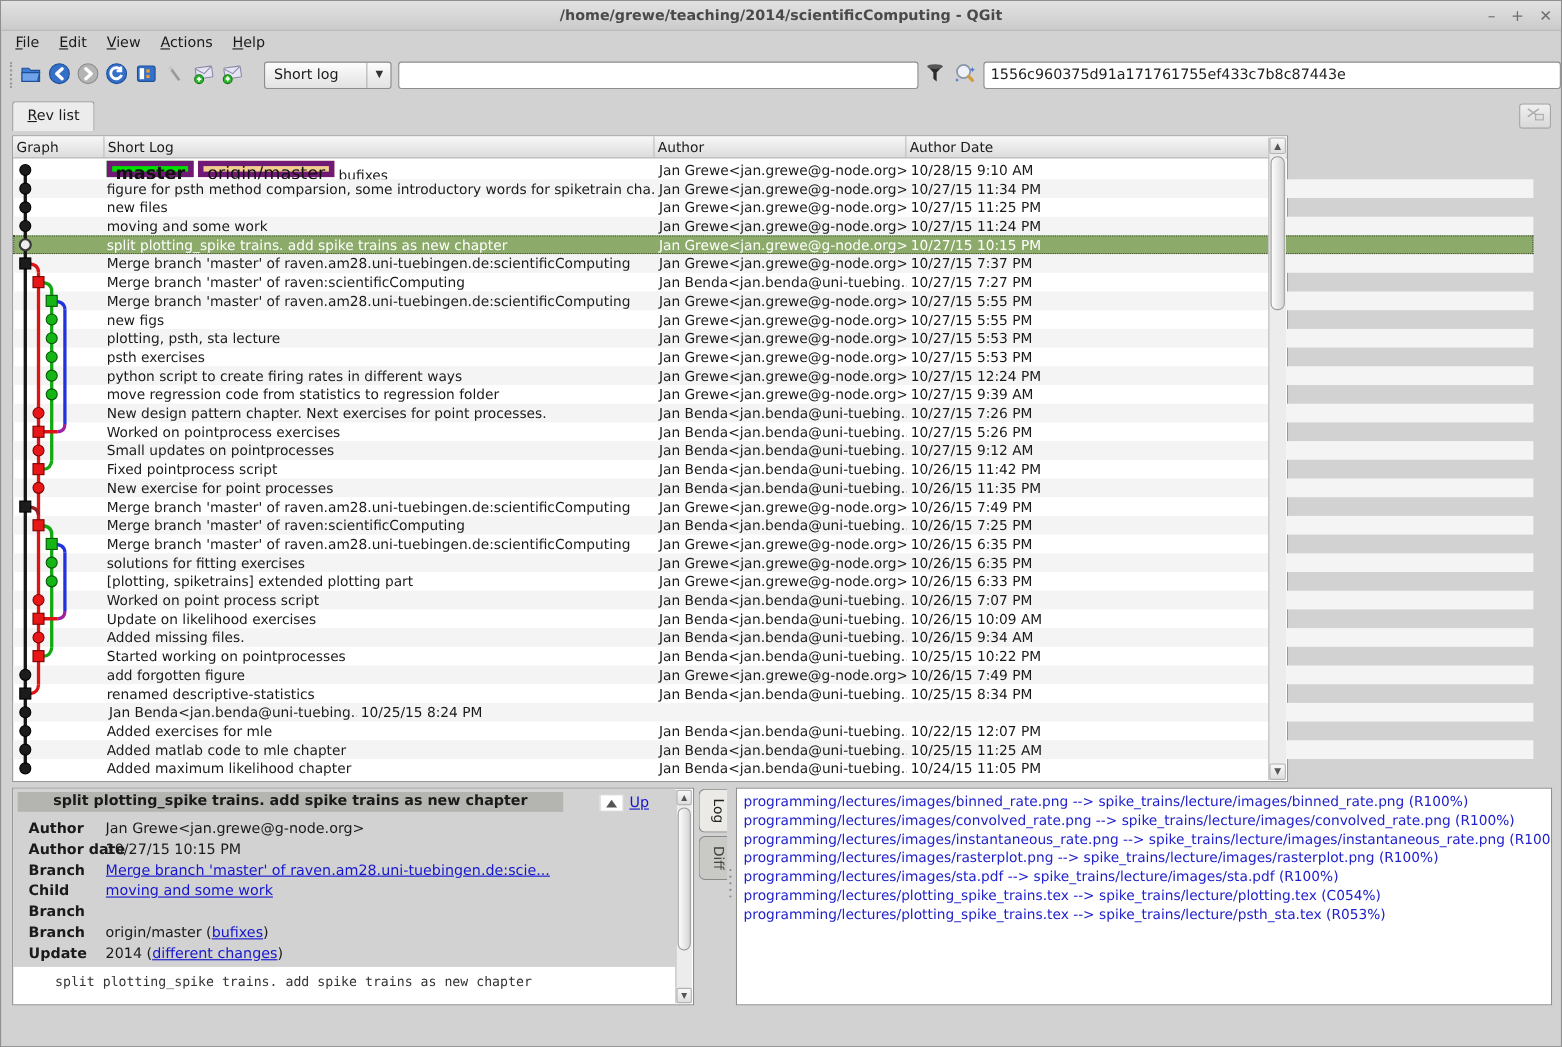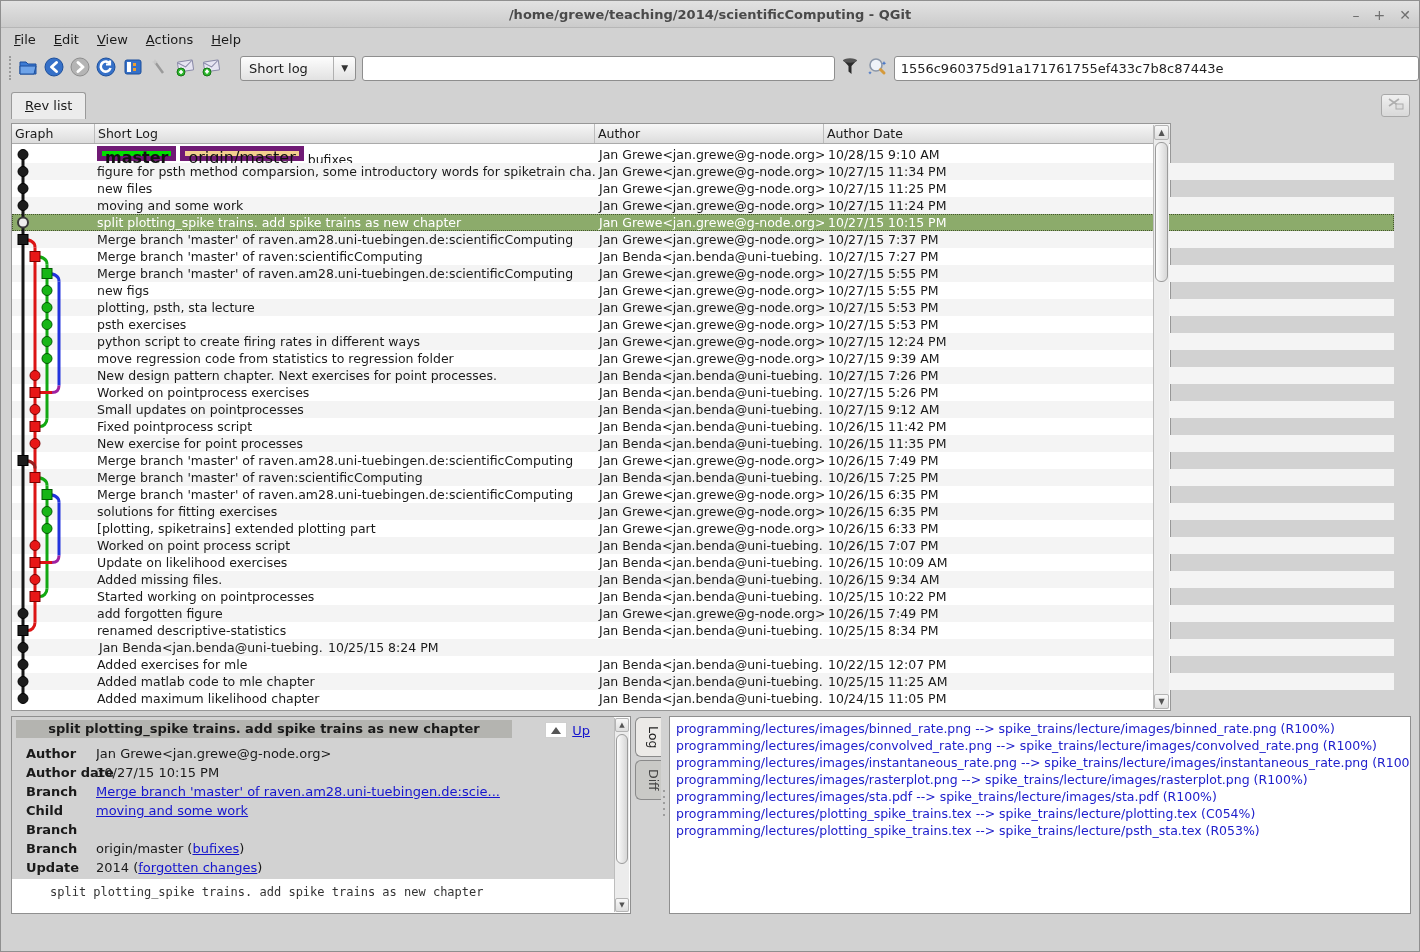--- a/index.html
+++ b/index.html
@@ -519,21 +519,21 @@
         </div>
         <div class="det-row">
           <span class="det-label">Branch</span>
         </div>
         <div class="det-row">
           <span class="det-label">Branch</span>
           <span class="det-value">origin/master (<a class="qlink">bufixes</a>)</span>
         </div>
         <div class="det-row">
           <span class="det-label">Update</span>
-          <span class="det-value">2014 (<a class="qlink">forgotten changes</a>)</span>
+          <span class="det-value">2014 (<a class="qlink">different changes</a>)</span>
         </div>
       </div>
     <div class="det-msg">split plotting_spike trains. add spike trains as new chapter</div>
     <div class="det-scroll">
       <div class="sb-arrow sb-up" style="height:14px;font-size:7px;">▲</div>
       <div class="sb-thumb" style="top:16px;height:130px;width:12px;"></div>
       <div class="sb-arrow sb-down" style="height:14px;font-size:7px;">▼</div>
     </div>
   </div>
 

